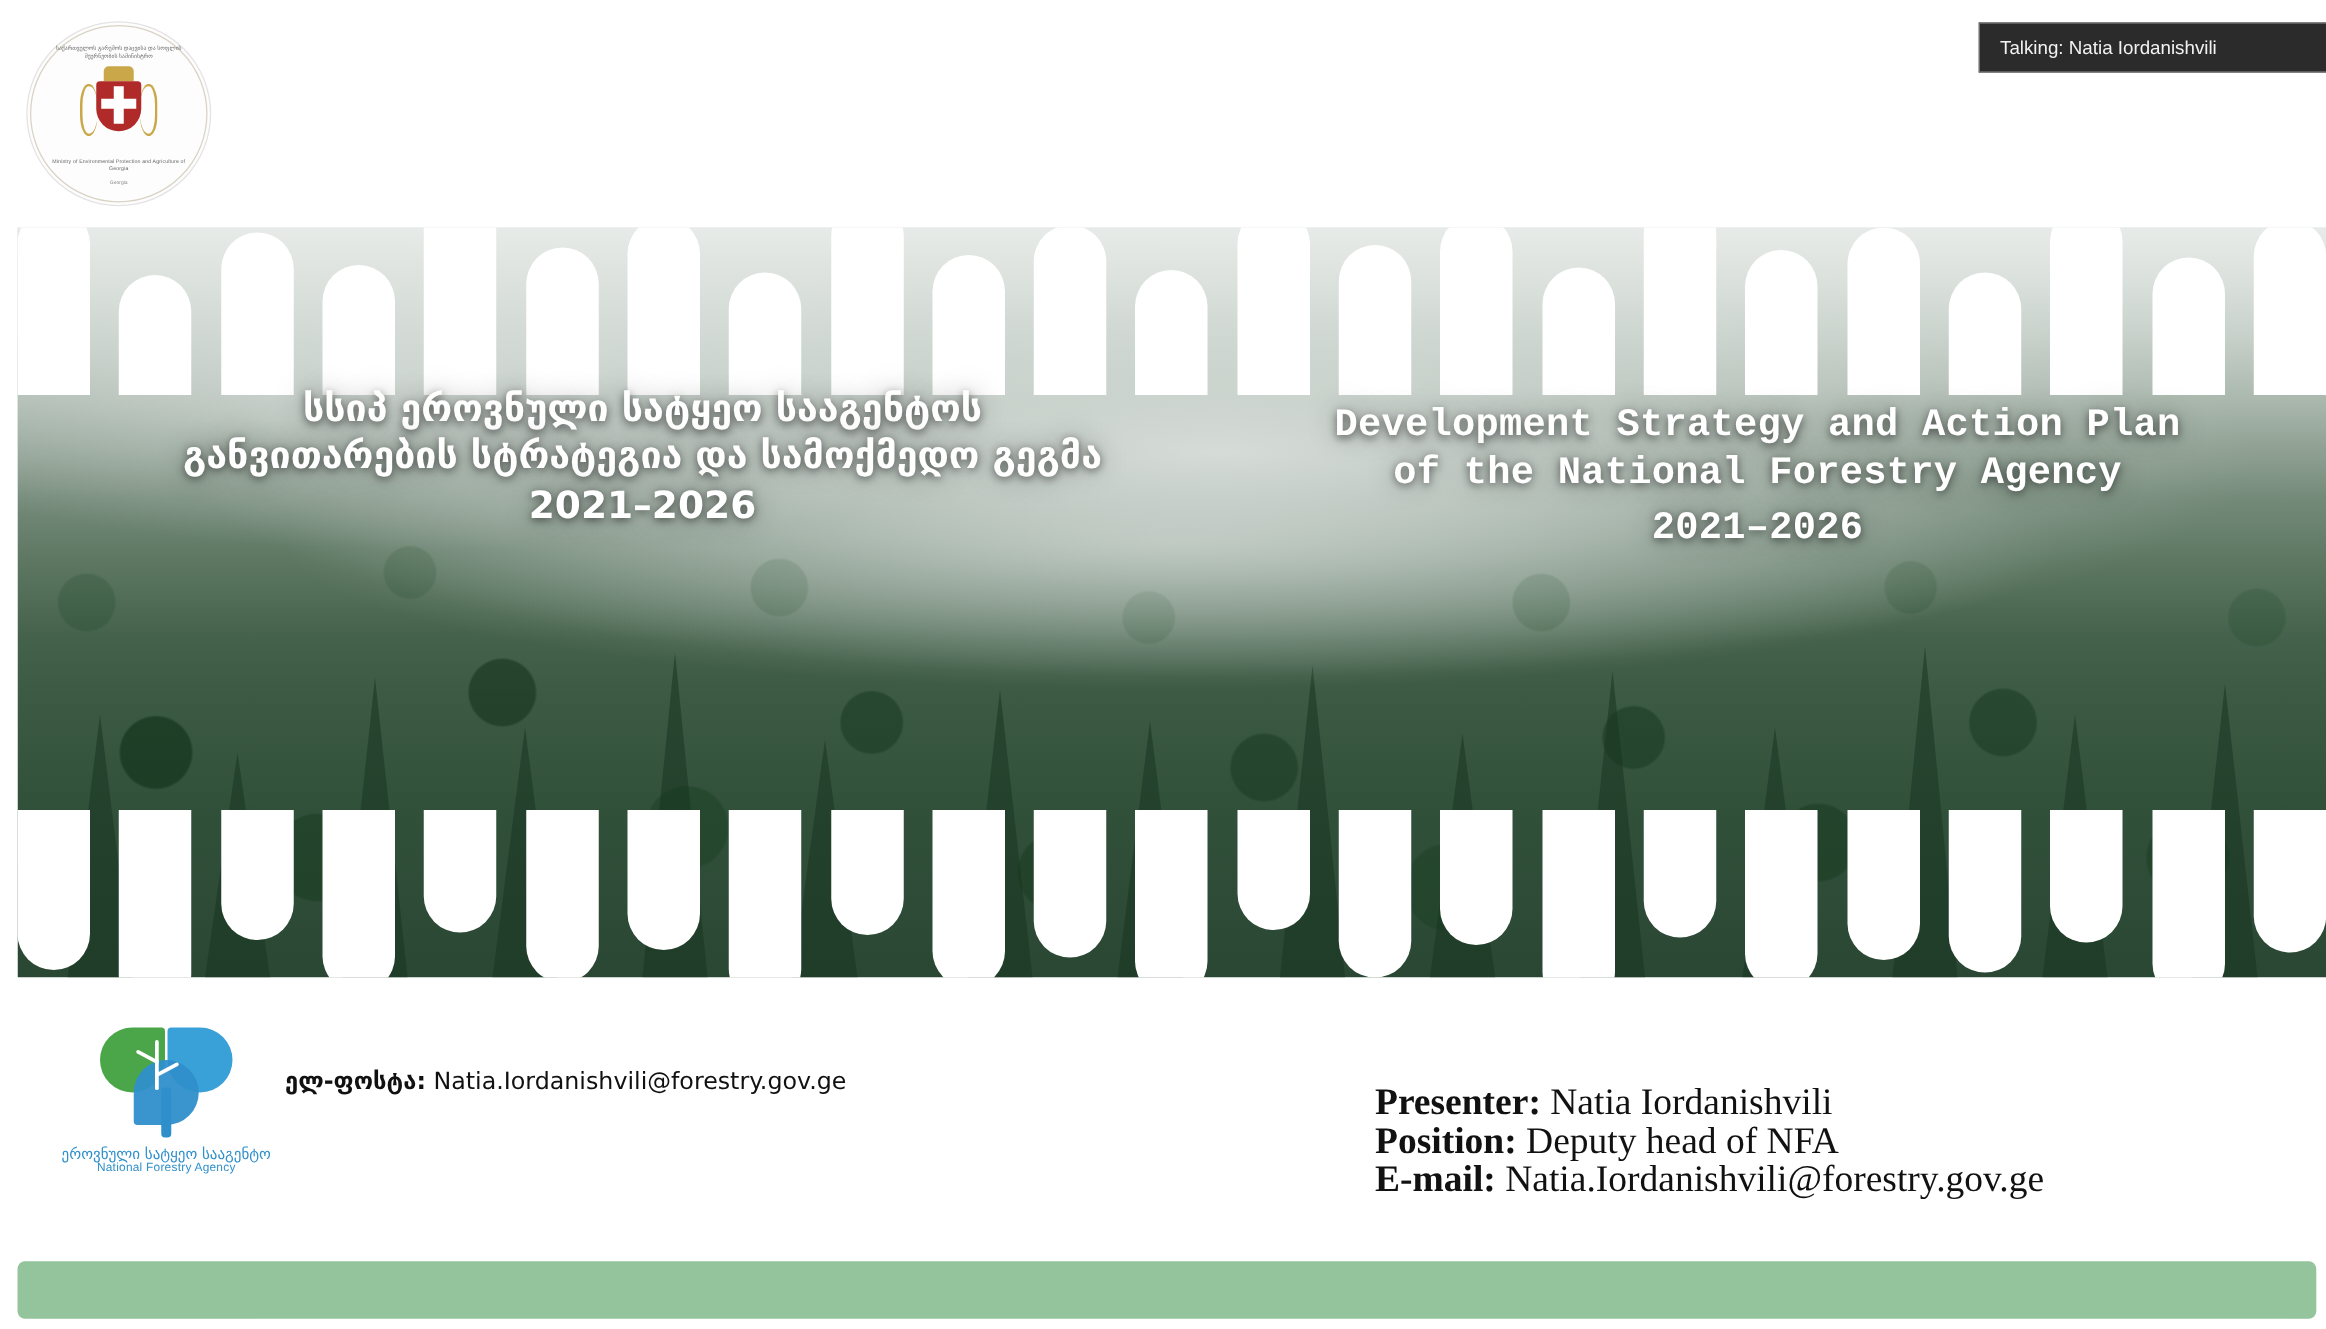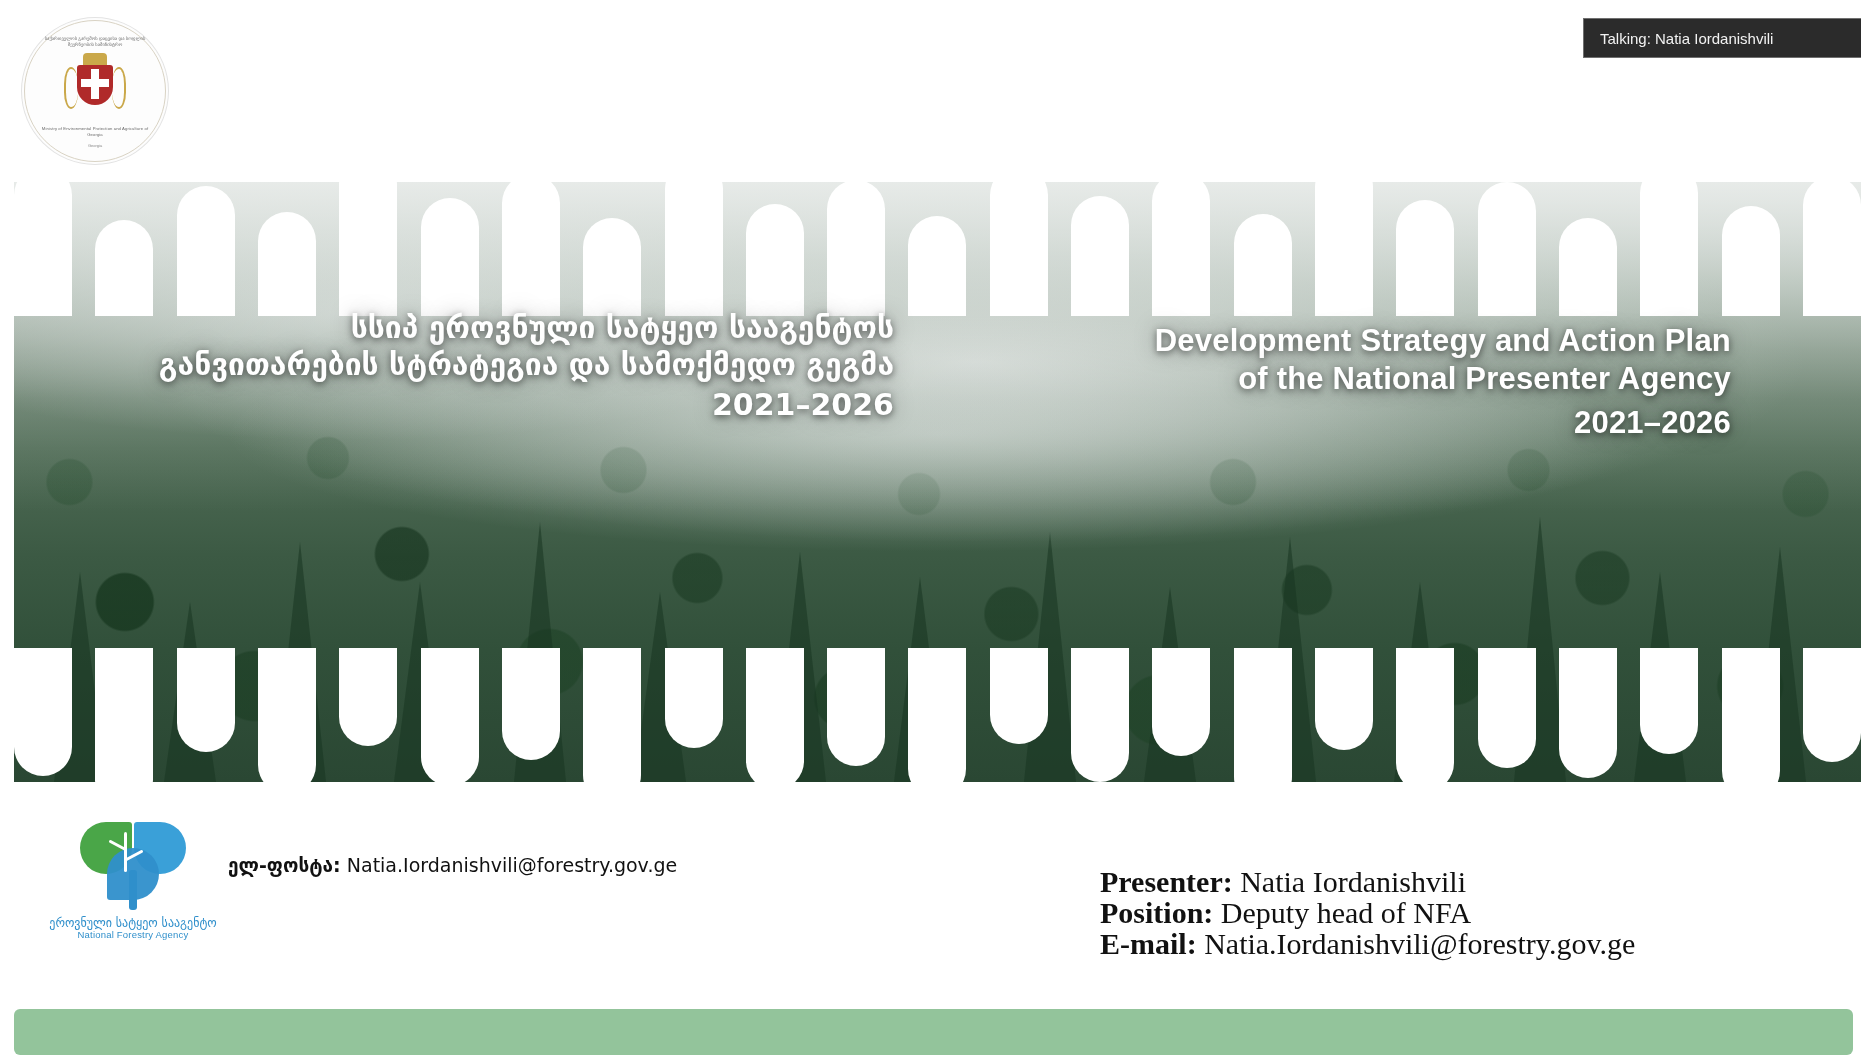--- a/index.html
+++ b/index.html
@@ -208,39 +208,39 @@
     width: 58px;
     background: #ffffff;
   }
   #hero .scallop-top span { border-radius: 40px 40px 0 0; }
   #hero .scallop-bottom span { border-radius: 0 0 40px 40px; }
 
   
   .hero-title {
     position: absolute;
     color: #ffffff;
-    text-align: right;
+    text-align: center;
     text-shadow: 0 2px 7px rgba(0,0,0,.55), 0 0 22px rgba(0,0,0,.35);
     line-height: 1.22;
   }
   #title-ka {
     left: 120px;
     top: 128px;
     width: 760px;
     font-size: 30px;
     font-family: "DejaVu Sans", sans-serif;
     font-weight: 600;
   }
   #title-ka .year { display: block; margin-top: 4px; }
   #title-en {
-    left: 957px;
+    left: 1012px;
     top: 140px;
     width: 760px;
     font-size: 31px;
-    font-family: Liberation Sans, sans-serif;
+    font-family: Liberation Mono, monospace;
     font-weight: 700;
     letter-spacing: .2px;
   }
   #title-en .line { display: block; }
   #title-en .year { display: block; margin-top: 6px; }
 
   
   #nfa-logo {
     position: absolute;
     left: 38px;
@@ -461,21 +461,21 @@
     </div>
 
     <div class="hero-title" id="title-ka">
       <span class="line">სსიპ ეროვნული სატყეო სააგენტოს</span>
       <span class="line">განვითარების სტრატეგია და სამოქმედო გეგმა</span>
       <span class="year">2021–2026</span>
     </div>
 
     <div class="hero-title" id="title-en">
       <span class="line">Development Strategy and Action Plan</span>
-      <span class="line">of the National Presenter Agency</span>
+      <span class="line">of the National Forestry Agency</span>
       <span class="year">2021–2026</span>
     </div>
   </div>
 
   <div id="nfa-logo">
     <div class="mark">
       <div class="leafL"></div>
       <div class="leafR"></div>
       <div class="leafB"></div>
       <div class="trunk"></div>

